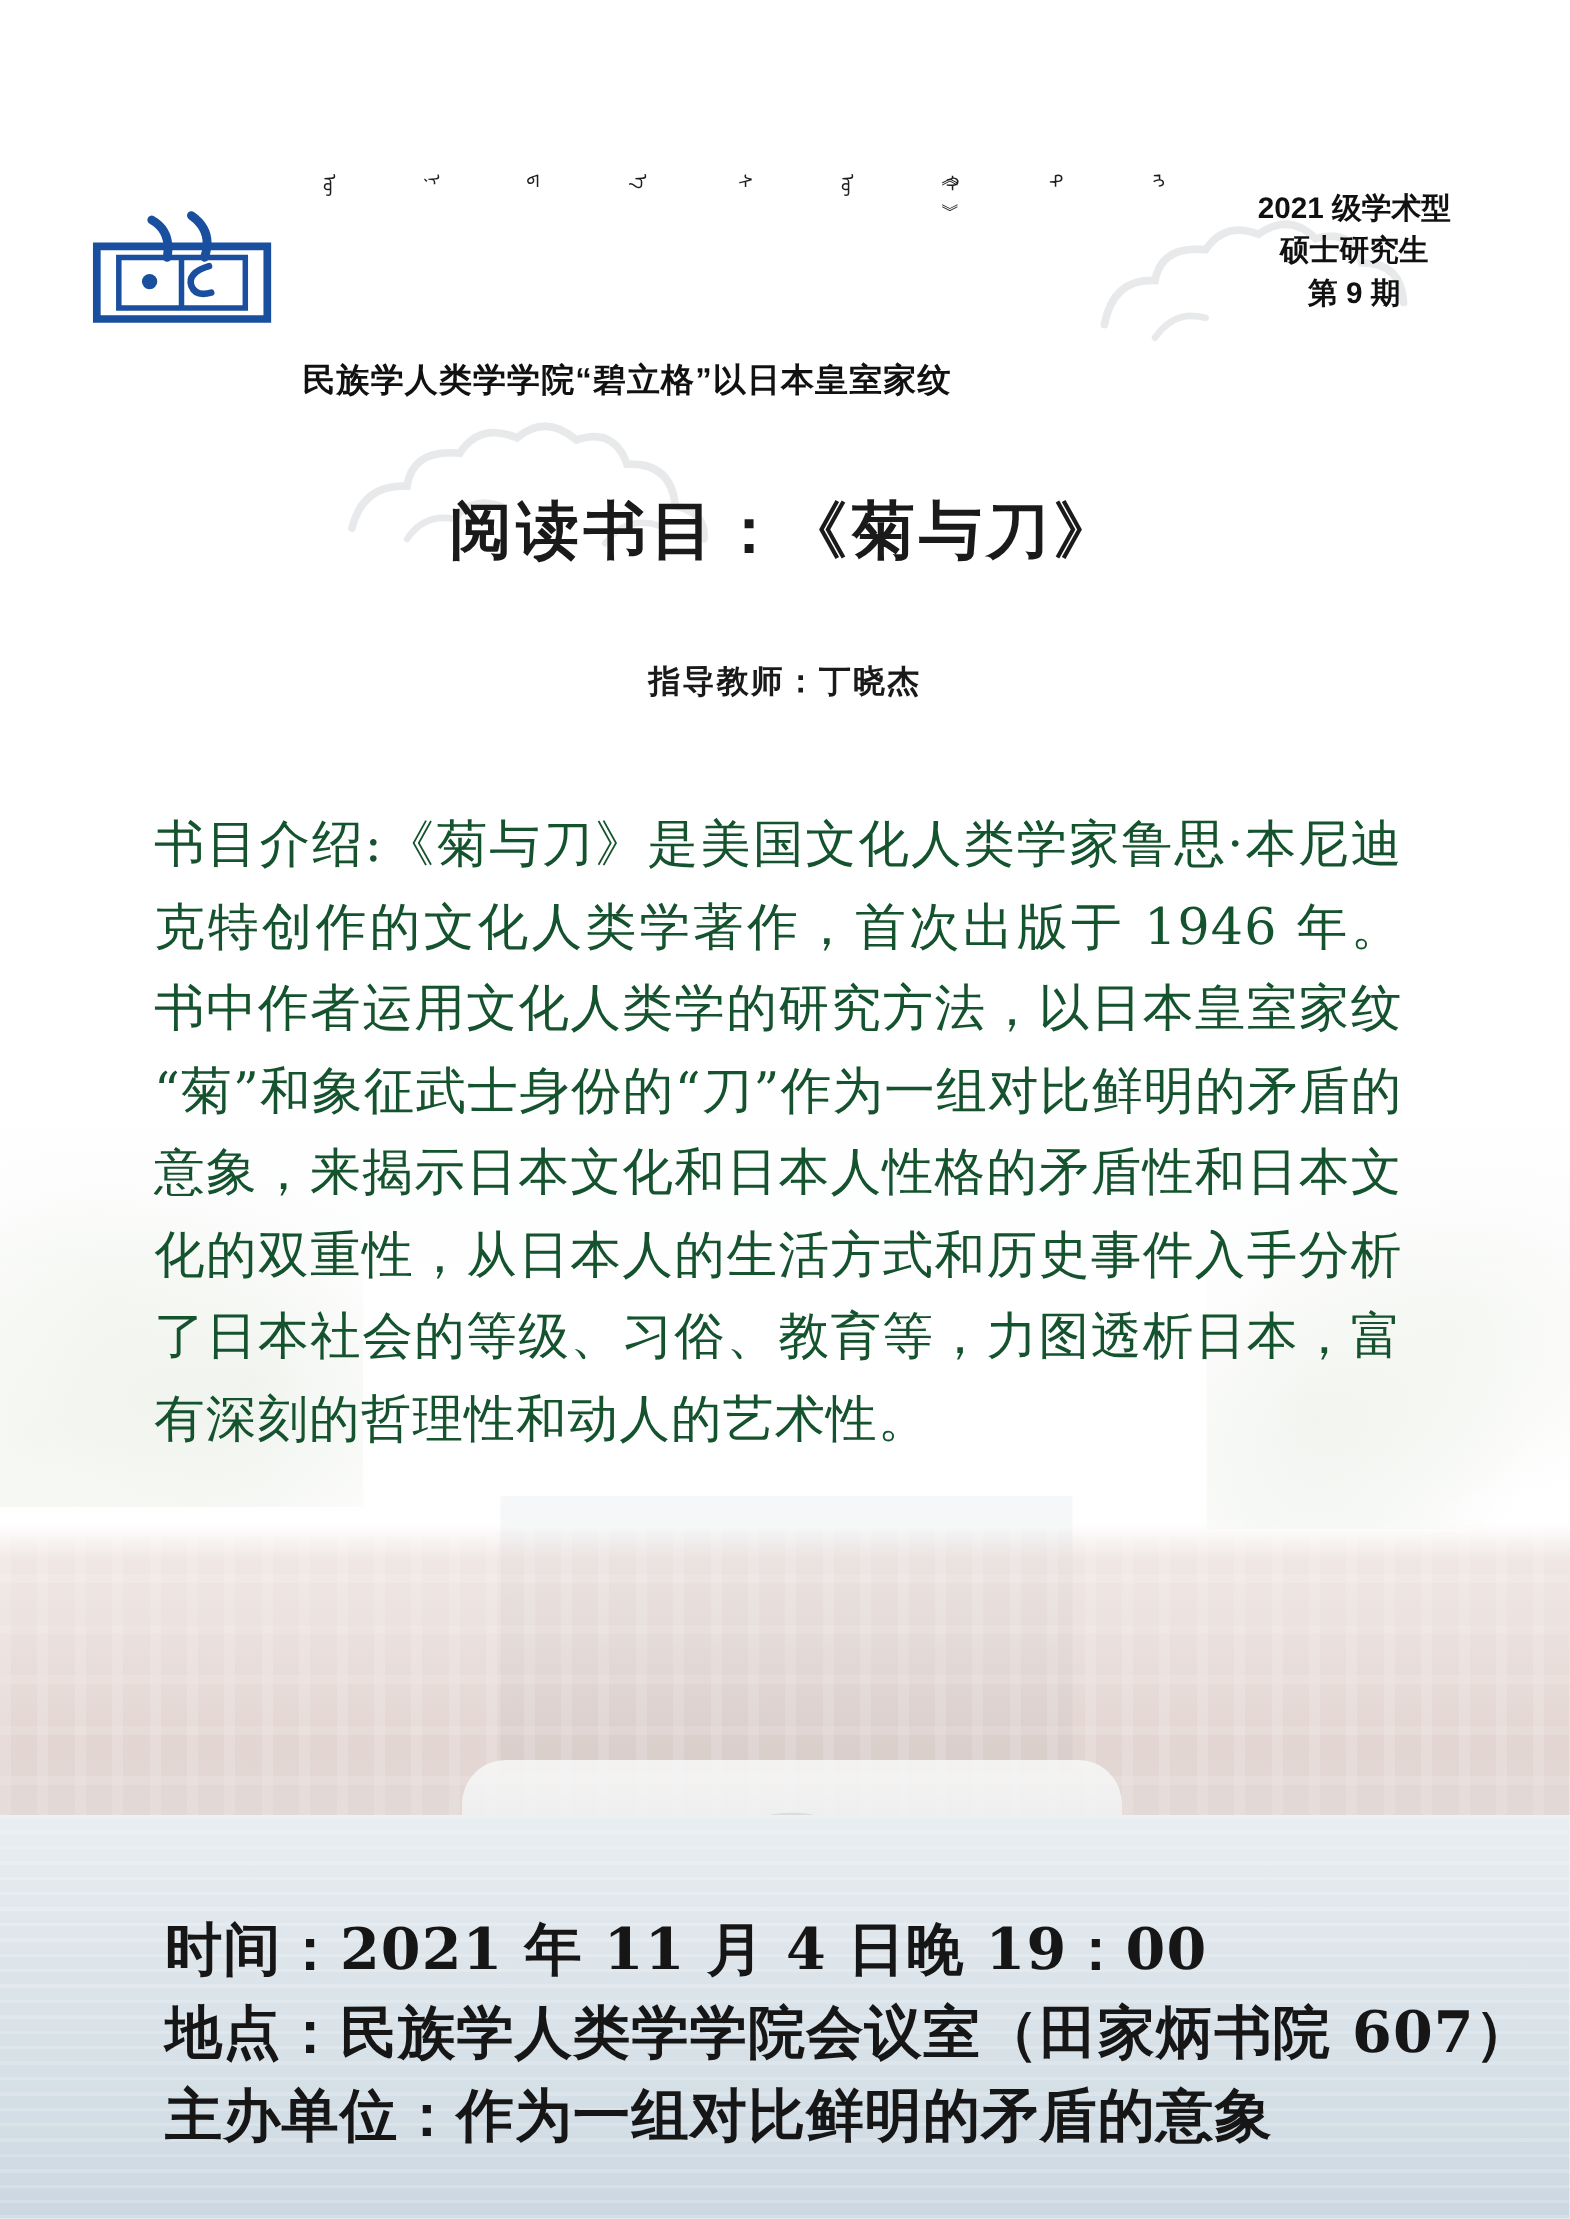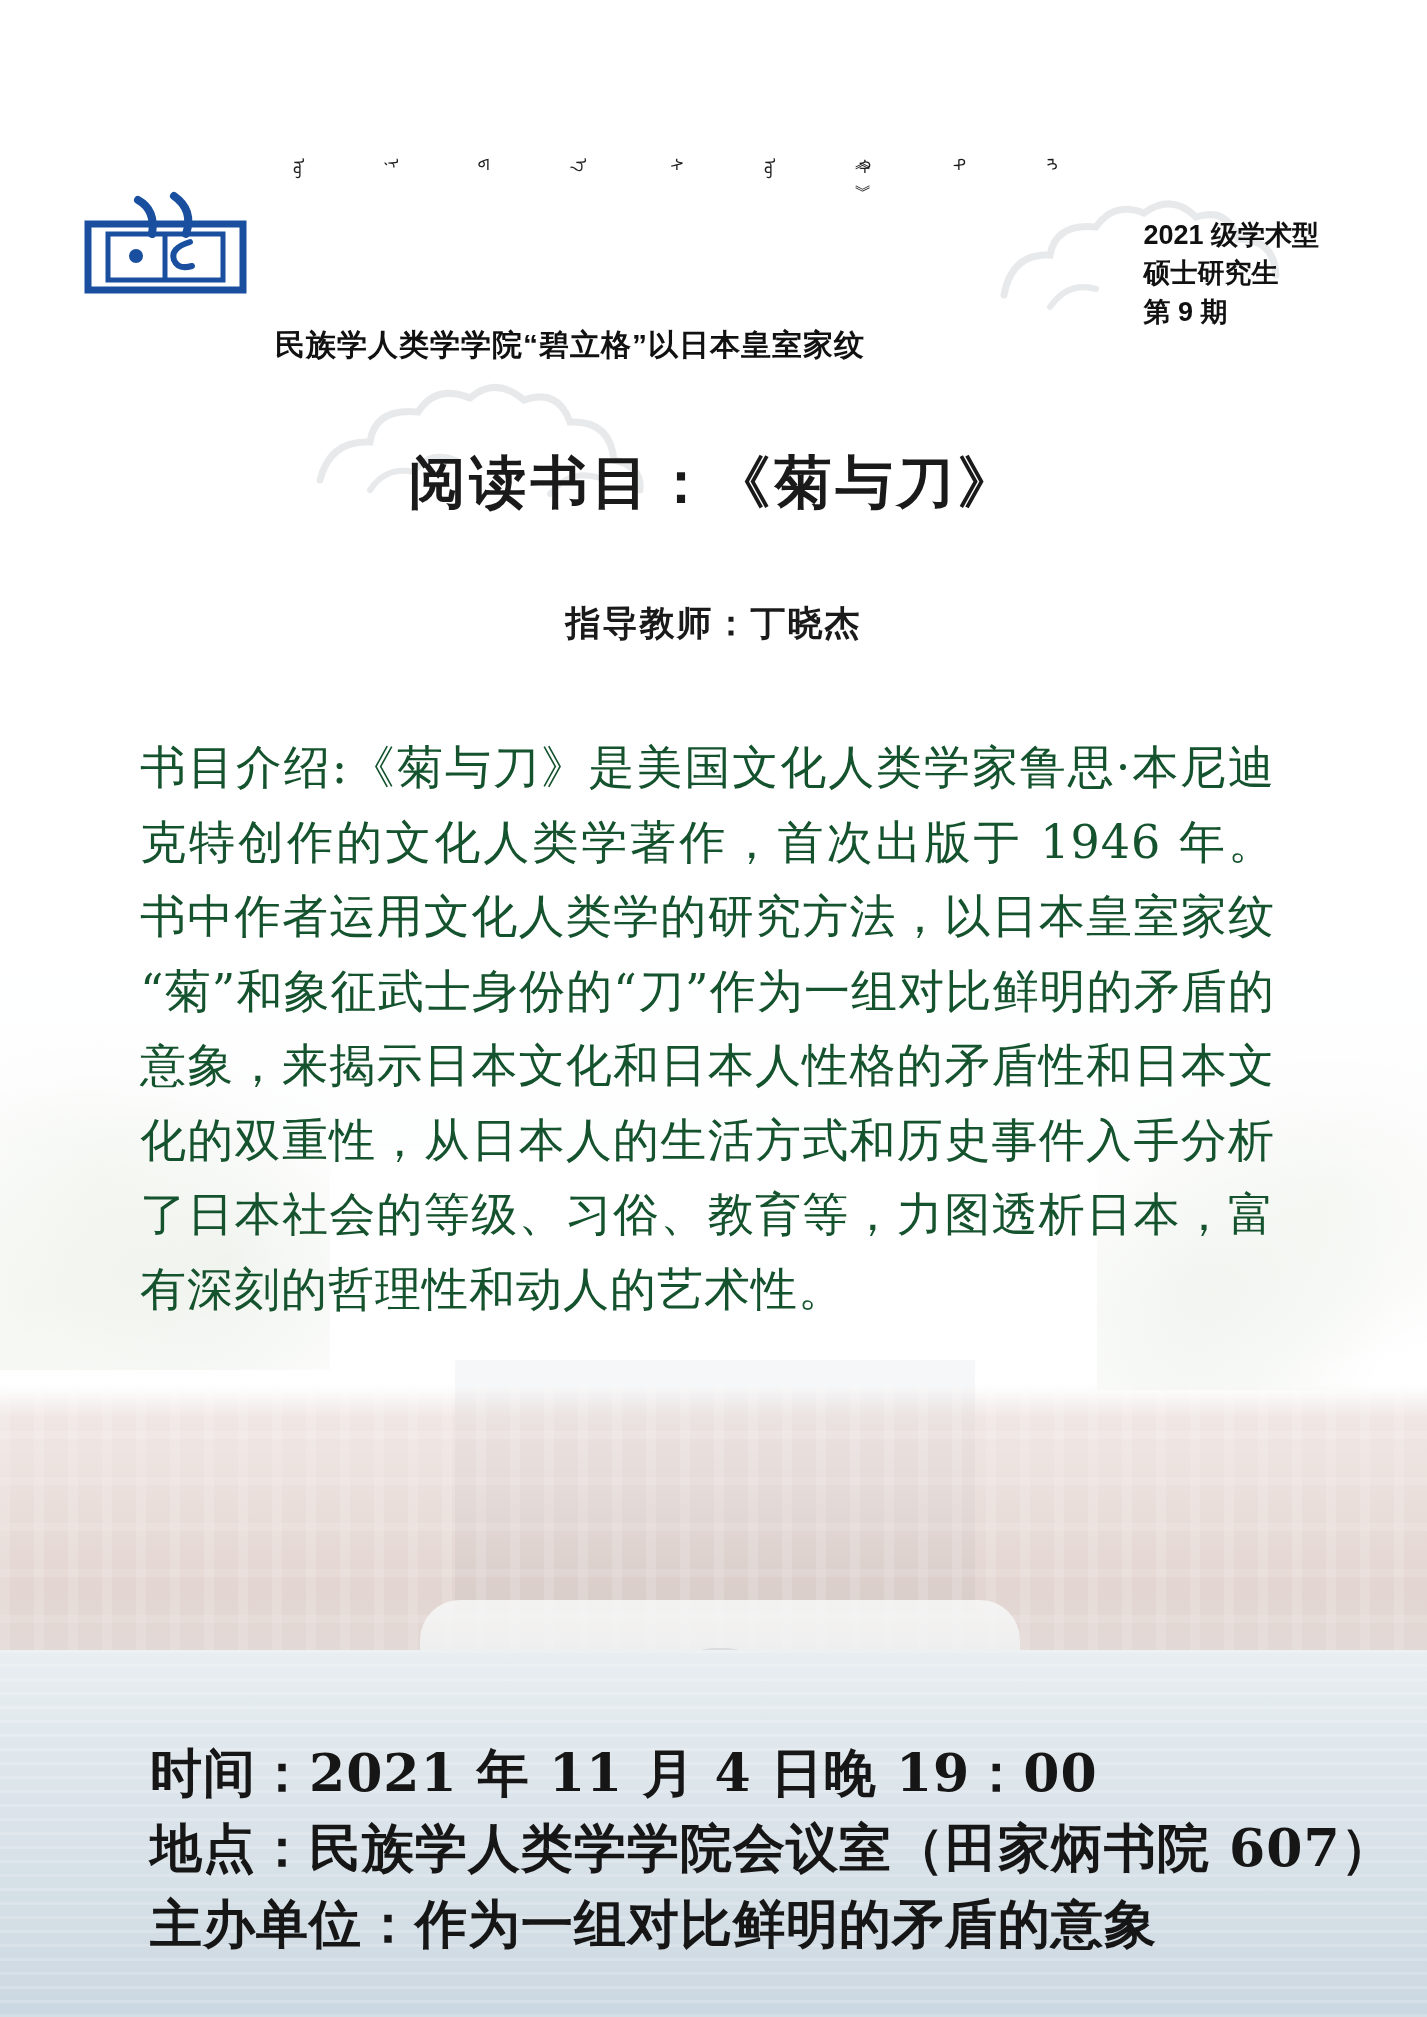--- a/index.html
+++ b/index.html
@@ -180,27 +180,26 @@
     color: #1e1e1e;
     letter-spacing: 1px;
     line-height: 1;
     white-space: nowrap;
   }
   .issue-box {
     position: absolute;
     right: 108px;
     top: 170px;
     z-index: 4;
-    text-align: left;
+    text-align: center;
     font-family: "Liberation Sans", sans-serif;
     font-weight: bold;
     font-size: 27px;
     line-height: 1.42;
     color: #111;
-    margin-top: 46px;
   }
   .series-line {
     position: absolute;
     left: 275px;
     top: 325px;
     z-index: 4;
     font-family: "Liberation Sans", sans-serif;
     font-weight: bold;
     font-size: 30px;
     letter-spacing: 1px;
@@ -223,21 +222,21 @@
   }
   .teacher-line {
     position: absolute;
     left: 0;
     top: 600px;
     width: 100%;
     text-align: center;
     z-index: 4;
     font-family: "DejaVu Serif", serif;
     font-weight: bold;
-    font-size: 35px;
+    font-size: 29px;
     letter-spacing: 2px;
     color: #1a1a1a;
   }
 
   
   .intro {
     position: absolute;
     left: 140px;
     top: 730px;
     width: 1135px;

